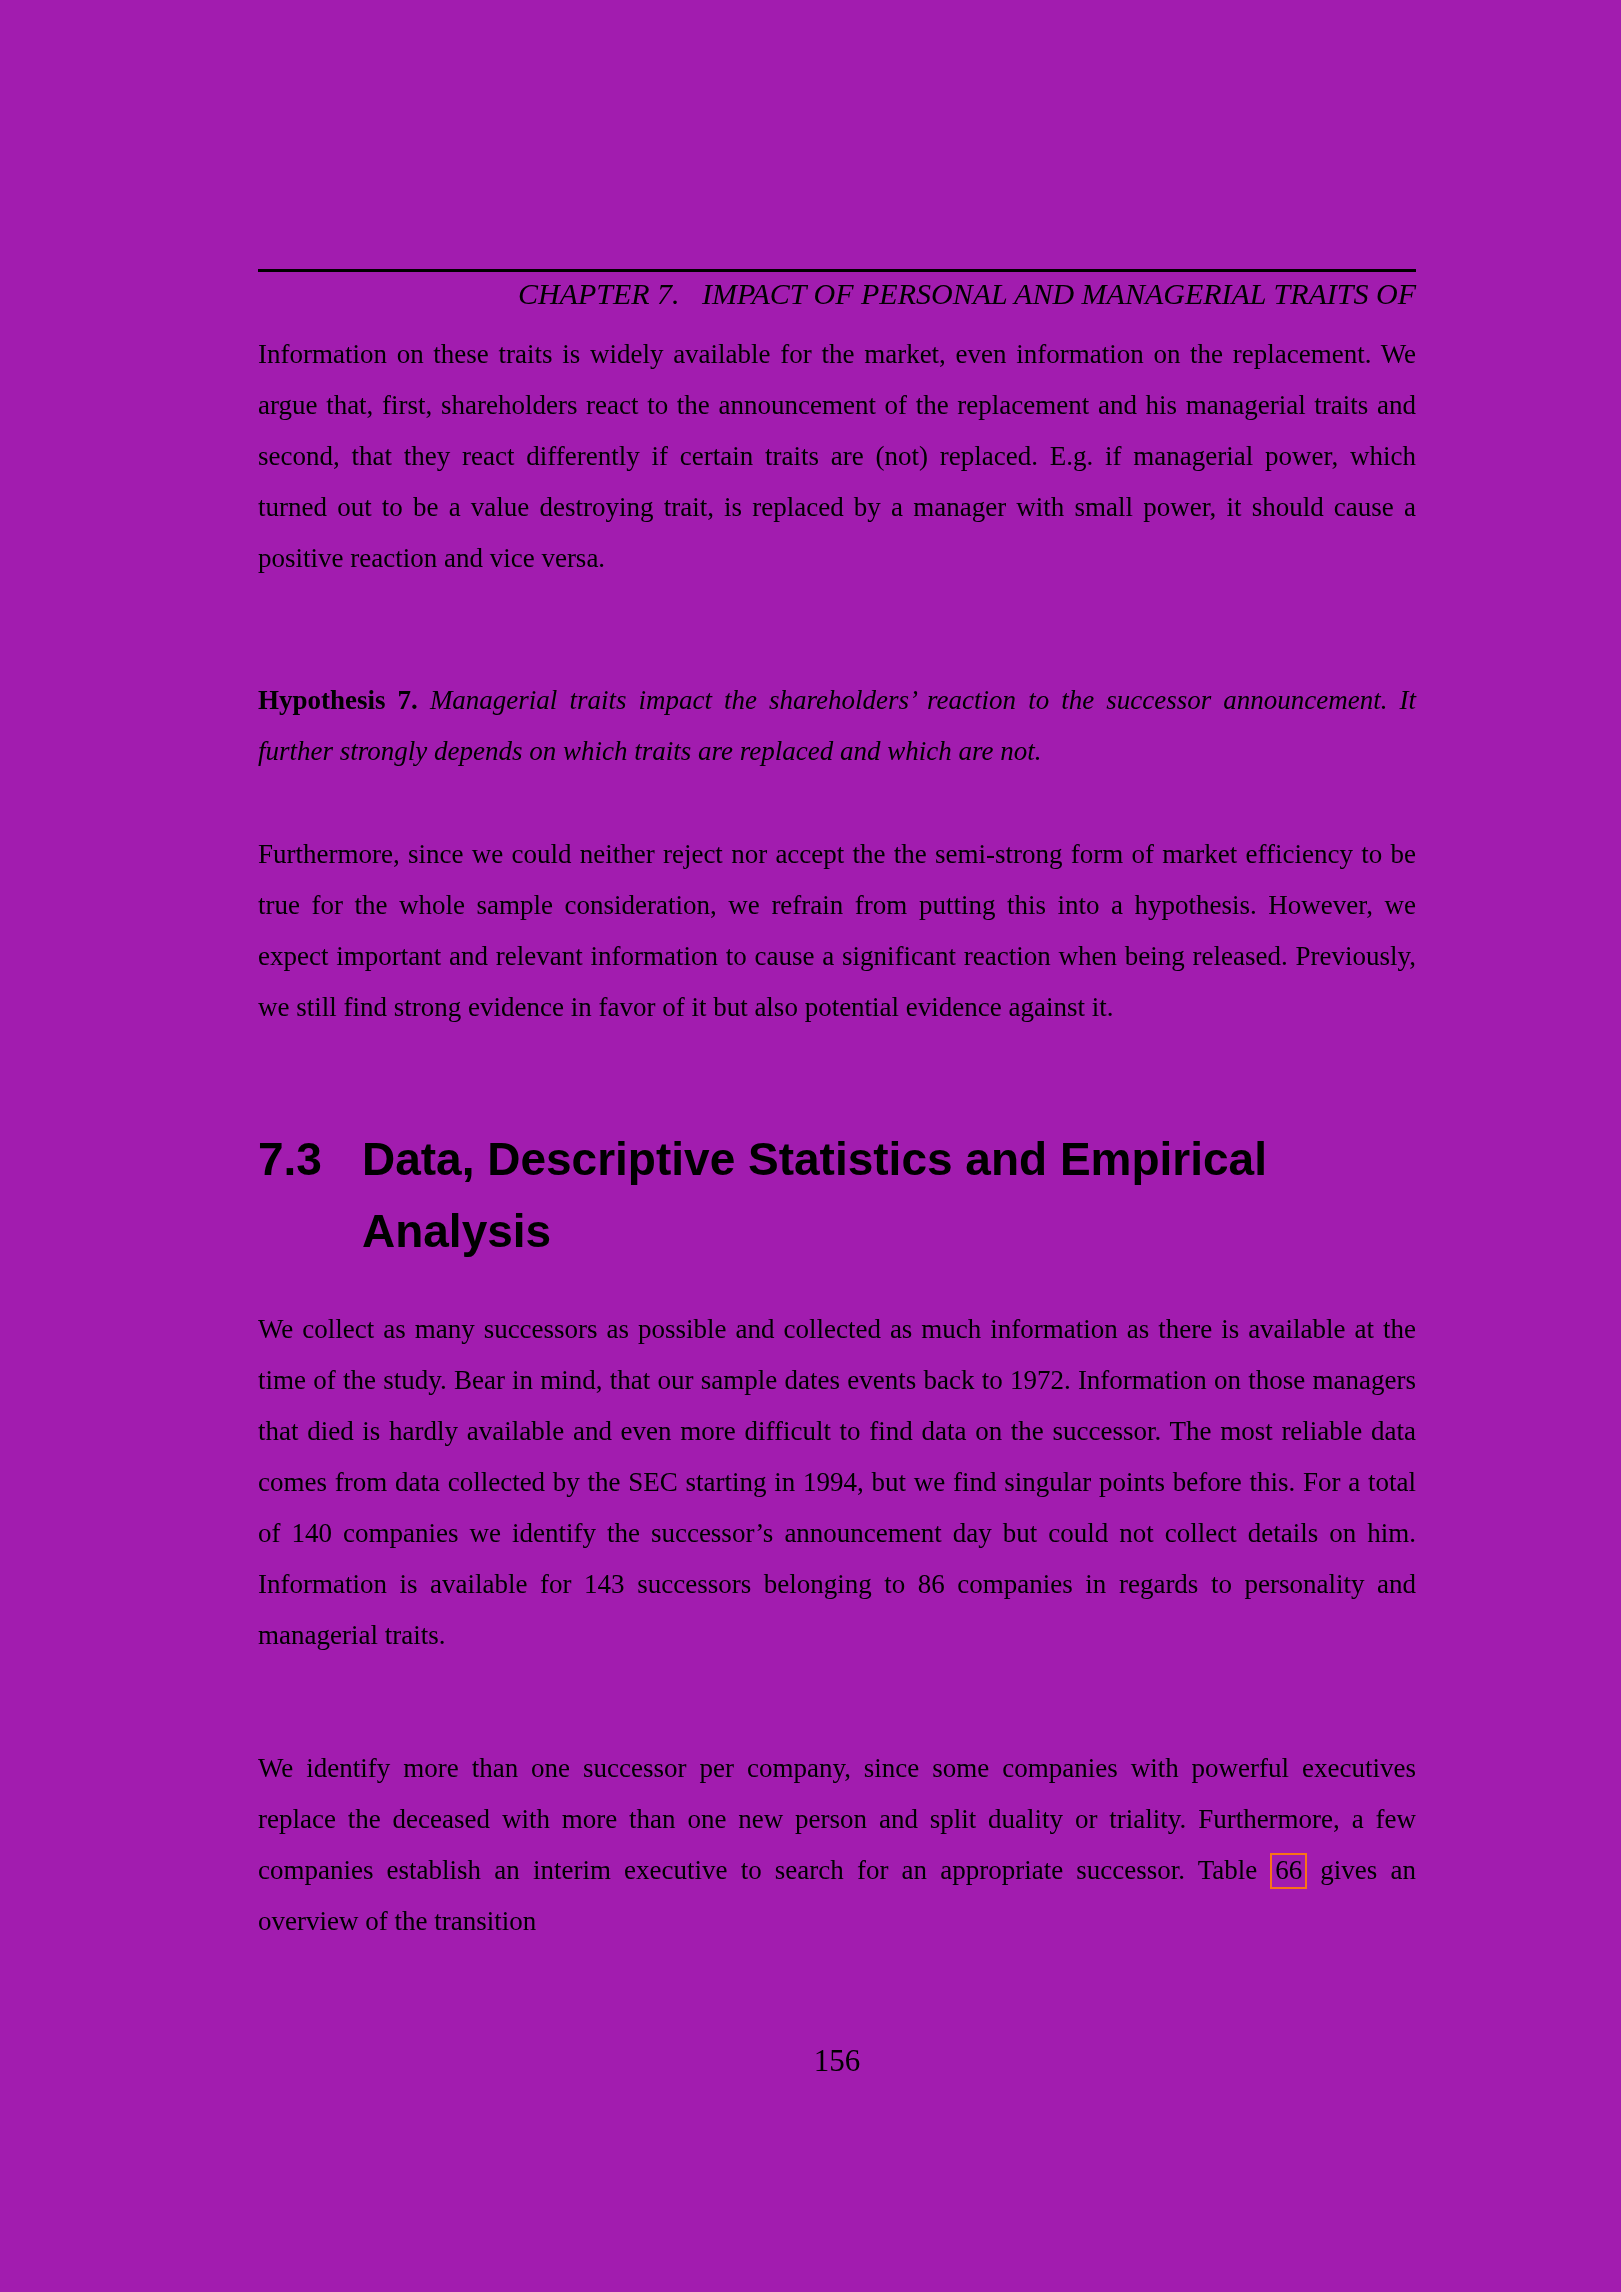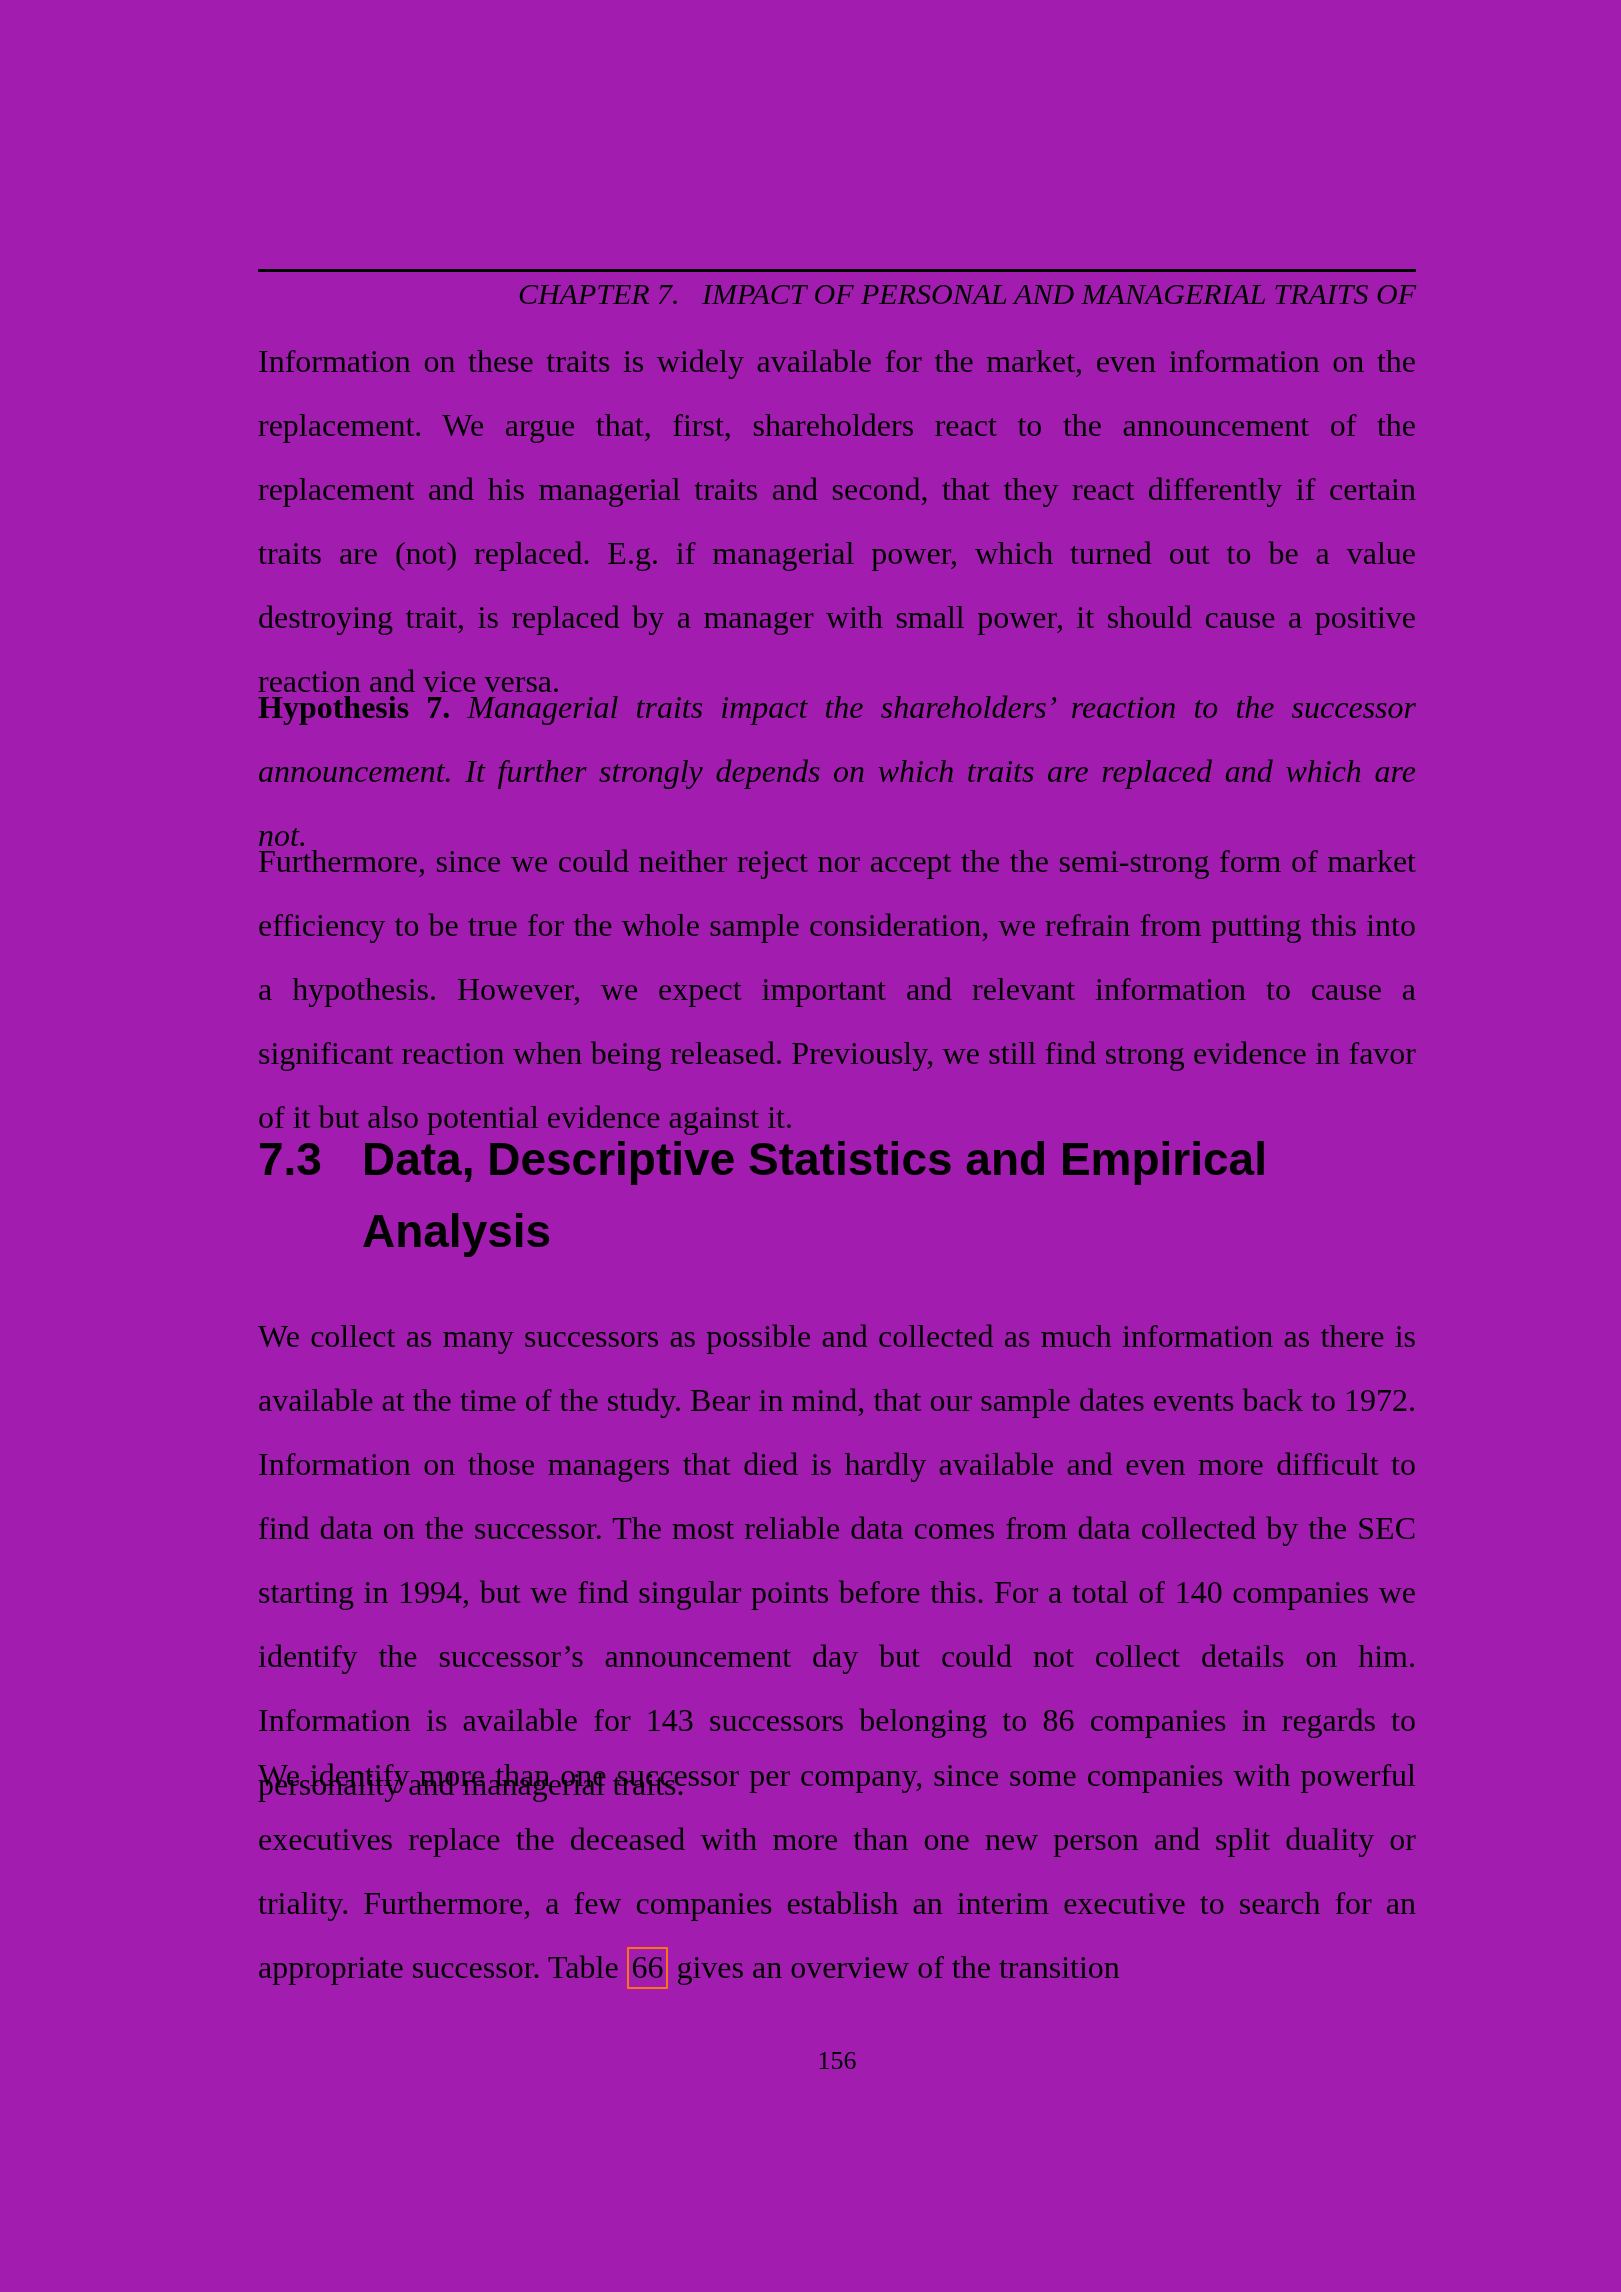--- a/index.html
+++ b/index.html
@@ -32,22 +32,22 @@
   }
   .header-rule {
     position: absolute;
     left: 258px;
     top: 269px;
     width: 1158px;
     height: 2.9px;
     background: #000000;
   }
   .body-par {
-    font-size: 32px;
-    line-height: 64px;
+    font-size: 27px;
+    line-height: 51px;
     text-align: justify;
     text-justify: inter-word;
   }
   .par-intro   { top: 329px; }
   .par-hypothesis { top: 675px; }
   .par-furthermore { top: 829px; }
   .par-collect { top: 1304px; }
   .par-identify { top: 1743px; }
   .hyp-label {
     font-weight: bold;
@@ -76,21 +76,21 @@
   .table-link {
     color: #000000;
     border: 2px solid #f97316;
     padding: 0px 2.9px 2px 2.9px;
     text-decoration: none;
     cursor: pointer;
   }
   .page-number {
     top: 2041px;
     text-align: center;
-    font-size: 26px;
+    font-size: 31px;
     line-height: 39px;
   }
 </style>
 </head>
 <body>
 
 <div class="page">
 
   <div class="textblock running-header">
     <div>CHAPTER 7.  IMPACT OF PERSONAL AND MANAGERIAL TRAITS OF</div>

